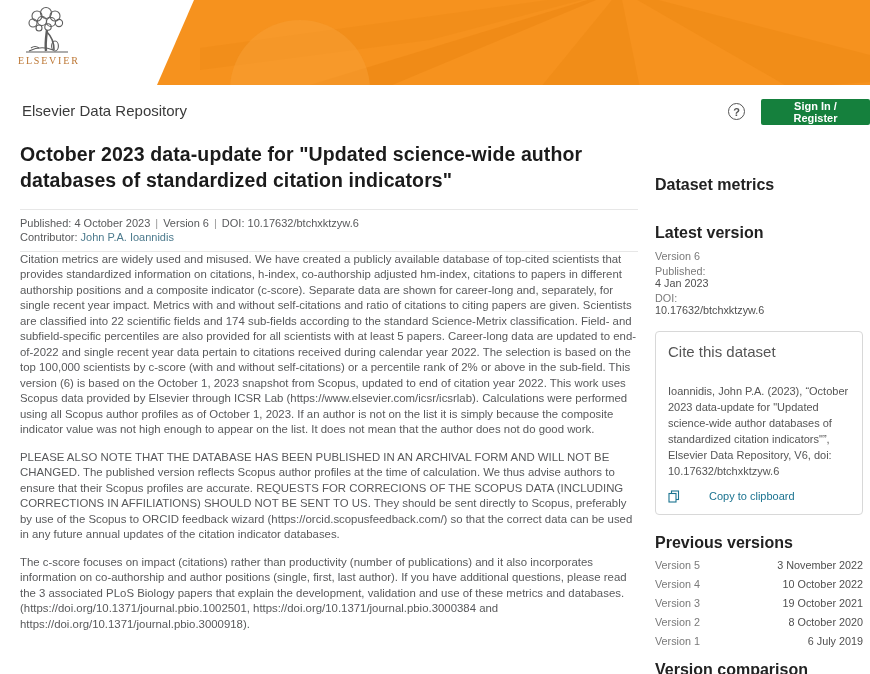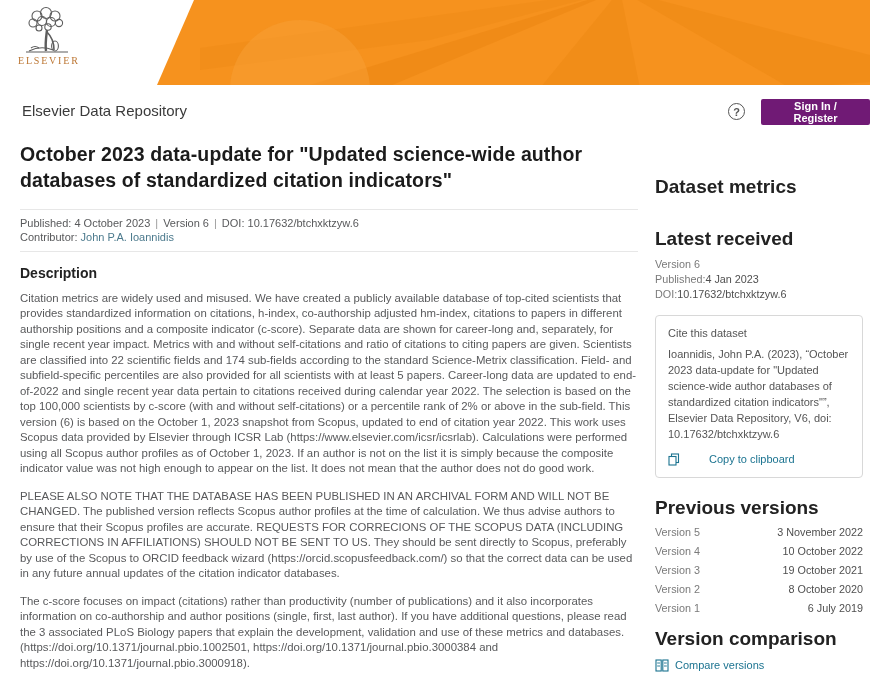--- a/index.html
+++ b/index.html
@@ -31,21 +31,21 @@
   
   .app-title { position: absolute; left: 22px; top: 102px; font-size: 15px; color: #3a3a3a; }
   .help-icon {
     position: absolute; left: 728px; top: 103px; width: 17px; height: 17px;
     border: 1.5px solid #555; border-radius: 50%;
     font-size: 11px; font-weight: bold; color: #555;
     display: flex; align-items: center; justify-content: center; cursor: pointer;
   }
   .signin-btn {
     position: absolute; left: 761px; top: 99px; height: 26px; padding: 0 13px;
-    background: #701a75; color: #fff; font-size: 11px; font-weight: bold;
+    background: #15803d; color: #fff; font-size: 11px; font-weight: bold;
     display: flex; align-items: center; justify-content: center;
     border: none; border-radius: 2px; cursor: pointer; font-family: inherit;
   }
 
   
   .main { position: absolute; left: 20px; top: 142px; width: 618px; }
   .page-title {
     font-size: 19.5px; font-weight: 600; color: #1b1b1b;
     line-height: 1.33; margin-bottom: 15px; letter-spacing: 0.1px;
   }
@@ -54,29 +54,29 @@
     padding: 5px 0 6px; font-size: 11px; color: #58595b;
   }
   .meta-line { margin: 2px 0; }
   .meta-sep { color: #9a9a9a; margin: 0 5px; }
   .contributor-link { color: #4c7a8d; text-decoration: none; cursor: pointer; }
   .desc-heading { font-size: 14px; font-weight: bold; color: #222; margin: 13px 0 10px; }
   .para { font-size: 11.4px; line-height: 1.36; color: #58595b; margin-bottom: 12px; }
 
   
   .sidebar { position: absolute; left: 655px; top: 176px; width: 208px; }
-  .sb-h { font-size: 19px; font-weight: bold; color: #222; }
+  .sb-h { font-size: 16px; font-weight: bold; color: #222; }
   .sb-metrics { margin-bottom: 30px; }
   .sb-latest-h { margin-bottom: 8px; }
   .sb-version { font-size: 10.8px; color: #7a7a7a; margin: 3px 0; }
-  .kv { display: flex; justify-content: flex-start; font-size: 10.8px; margin: 3px 0; }
+  .kv { display: flex; justify-content: flex-end; font-size: 10.8px; margin: 3px 0; flex-direction: column; }
   .kv .k { color: #7a7a7a; }
   .kv .v { color: #4f4f4f; }
   .cite-box { border: 1px solid #d8d8d8; border-radius: 4px; padding: 11px 12px; margin: 15px 0 19px; }
-  .cite-h { font-size: 11px; color: #555; margin-bottom: 8px; }
+  .cite-h { font-size: 15px; color: #555; margin-bottom: 24px; }
   .cite-text { font-size: 11px; line-height: 1.45; color: #555; }
   .teal-link {
     display: flex; gap: 6px; align-items: center;
     color: #1B7390; font-size: 11px; cursor: pointer; text-decoration: none;
   }
   .copy-link { margin-top: 10px; gap: 29px; }
   .prev-h { margin: 0 0 7px; }
   .prev-row { display: flex; justify-content: space-between; font-size: 10.8px; margin: 0 0 7px; }
   .prev-row .pv { color: #7a7a7a; cursor: pointer; }
   .prev-row .pd { color: #4f4f4f; }
@@ -128,31 +128,30 @@
   <div class="meta">
     <div class="meta-line">
       <span>Published: 4 October 2023</span><span class="meta-sep">|</span><span>Version 6</span><span class="meta-sep">|</span><span>DOI: 10.17632/btchxktzyw.6</span>
     </div>
     <div class="meta-line">
       <span>Contributor:</span>
       <a class="contributor-link">John P.A. Ioannidis</a>
     </div>
   </div>
 
-  <h2 class="desc-heading">Description</h2>
   <p class="para">Citation metrics are widely used and misused. We have created a publicly available database of top-cited scientists that provides standardized information on citations, h-index, co-authorship adjusted hm-index, citations to papers in different authorship positions and a composite indicator (c-score). Separate data are shown for career-long and, separately, for single recent year impact. Metrics with and without self-citations and ratio of citations to citing papers are given. Scientists are classified into 22 scientific fields and 174 sub-fields according to the standard Science-Metrix classification. Field- and subfield-specific percentiles are also provided for all scientists with at least 5 papers. Career-long data are updated to end-of-2022 and single recent year data pertain to citations received during calendar year 2022. The selection is based on the top 100,000 scientists by c-score (with and without self-citations) or a percentile rank of 2% or above in the sub-field. This version (6) is based on the October 1, 2023 snapshot from Scopus, updated to end of citation year 2022. This work uses Scopus data provided by Elsevier through ICSR Lab (https://www.elsevier.com/icsr/icsrlab). Calculations were performed using all Scopus author profiles as of October 1, 2023. If an author is not on the list it is simply because the composite indicator value was not high enough to appear on the list. It does not mean that the author does not do good work.</p>
   <p class="para">PLEASE ALSO NOTE THAT THE DATABASE HAS BEEN PUBLISHED IN AN ARCHIVAL FORM AND WILL NOT BE CHANGED. The published version reflects Scopus author profiles at the time of calculation. We thus advise authors to ensure that their Scopus profiles are accurate. REQUESTS FOR CORRECIONS OF THE SCOPUS DATA (INCLUDING CORRECTIONS IN AFFILIATIONS) SHOULD NOT BE SENT TO US. They should be sent directly to Scopus, preferably by use of the Scopus to ORCID feedback wizard (https://orcid.scopusfeedback.com/) so that the correct data can be used in any future annual updates of the citation indicator databases.</p>
   <p class="para">The c-score focuses on impact (citations) rather than productivity (number of publications) and it also incorporates information on co-authorship and author positions (single, first, last author). If you have additional questions, please read the 3 associated PLoS Biology papers that explain the development, validation and use of these metrics and databases. (https://doi.org/10.1371/journal.pbio.1002501, https://doi.org/10.1371/journal.pbio.3000384 and https://doi.org/10.1371/journal.pbio.3000918).</p>
 
 </div>
 
 <div class="sidebar">
   <h3 class="sb-h sb-metrics">Dataset metrics</h3>
 
-  <h3 class="sb-h sb-latest-h">Latest received</h3>
+  <h3 class="sb-h sb-latest-h">Latest version</h3>
   <div class="sb-version">Version 6</div>
   <div class="kv">
     <span class="k">Published:</span>
     <span class="v">4 Jan 2023</span>
   </div>
   <div class="kv">
     <span class="k">DOI:</span>
     <span class="v">10.17632/btchxktzyw.6</span>
   </div>
 

